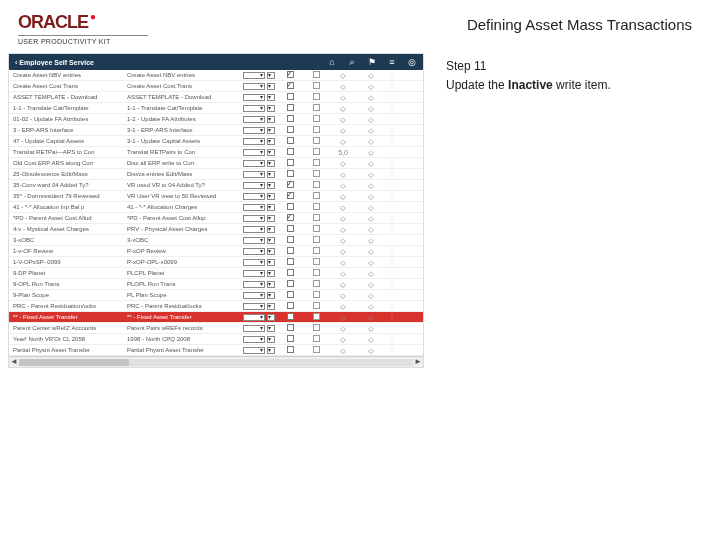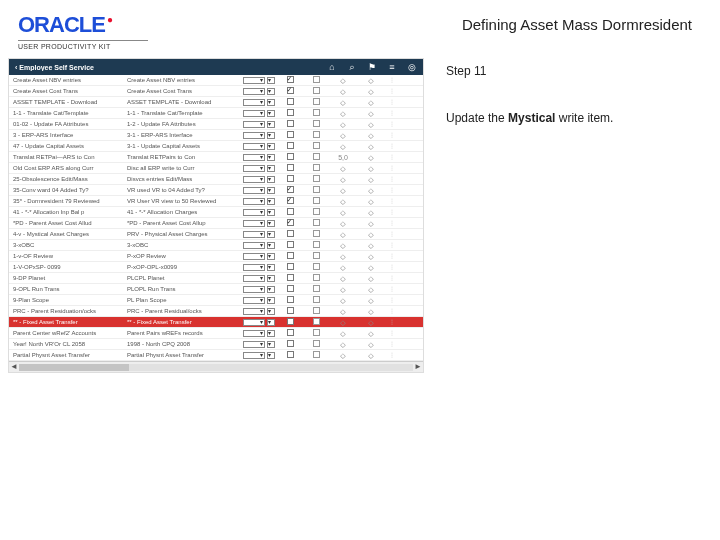--- a/index.html
+++ b/index.html
@@ -3,21 +3,21 @@
 <meta charset="utf-8">
 <style>
   * { box-sizing: border-box; margin: 0; padding: 0; }
   html, body { width: 720px; height: 540px; font-family: Arial, Helvetica, sans-serif; background: #fff; }
   .page { width: 720px; height: 540px; position: relative; }
 
   
   .header { display: flex; align-items: flex-start; padding: 12px 18px 8px 18px; }
   .logo-block { width: 150px; }
   .logo { display: flex; align-items: center; gap: 2px; }
-  .logo-text { color: #1d4ed8; font-weight: bold; font-size: 22px; letter-spacing: -1px; font-family: Arial, sans-serif; }
+  .logo-text { color: #7f1d1d; font-weight: bold; font-size: 18px; letter-spacing: -1px; font-family: Arial, sans-serif; }
   .logo-dot { color: #e8102e; font-size: 10px; position: relative; top: -6px; }
   .subbrand { font-size: 7px; letter-spacing: 0.3px; color: #333; border-top: 1px solid #888; margin-top: 2px; padding-top: 2px; width: 130px; }
   .title { margin-left: auto; font-size: 15px; color: #222; padding-right: 10px; padding-top: 4px; }
 
   
   .body { display: flex; padding: 0 0 0 8px; }
   .left  { width: 420px; }
   .right { width: 270px; padding: 6px 10px 0 18px; font-size: 12px; color: #222; }
 
   
@@ -48,38 +48,38 @@
   .sq { display:inline-block; width:7px; height:7px; border:1px solid #999; background:#fff;}
   .c6 { width: 28px; text-align:center; color:#888; font-size:7px;}
   .c7 { width: 28px; text-align:center; color:#888; font-size:7px;}
   .c8 { width: 14px; text-align:center; color:#bbb;}
 
   .scroll-x { display:flex; align-items:center; height:11px; background:#eee; border-top:1px solid #ccc;}
   .sx-btn { width:10px; text-align:center; color:#555; font-size:8px;}
   .sx-track { flex:1; height:7px; background:#e1e1e1; position:relative;}
   .sx-thumb { position:absolute; left:0; width:110px; height:7px; background:#c4c4c4;}
 
-  .step-label { margin-bottom: 32px; }
+  .step-label { margin-bottom: 4px; }
   .instruction { line-height: 1.4; }
   .instruction b { font-weight: bold; }
 </style>
 </head>
 <body>
 
 <div class="page">
 
   <div class="header">
     <div class="logo-block">
       <div class="logo">
         <span class="logo-text">ORACLE</span>
         <span class="logo-dot">●</span>
       </div>
       <div class="subbrand">USER PRODUCTIVITY KIT</div>
     </div>
-    <div class="title">Defining Asset Mass Dormresident</div>
+    <div class="title">Defining Asset Mass Transactions</div>
   </div>
 
   <div class="body">
 
     <div class="left">
       <div class="shot">
         <div class="shot-bar">
           <span class="bc">‹  Employee Self Service</span>
           <span class="ticons">
             <span class="ico">⌂</span>
@@ -435,18 +435,18 @@
             <div class="sx-thumb"></div>
           </div>
           <div class="sx-btn">►</div>
         </div>
       </div>
     </div>
 
     <div class="right">
       <div class="step-label">Step 11</div>
       <div class="instruction">
-        <span>Update the </span><b>Mystical</b><span> write item.</span>
+        <span>Update the </span><b>Inactive</b><span> write item.</span>
       </div>
     </div>
 
   </div>
 </div>
 
 </body></html>

